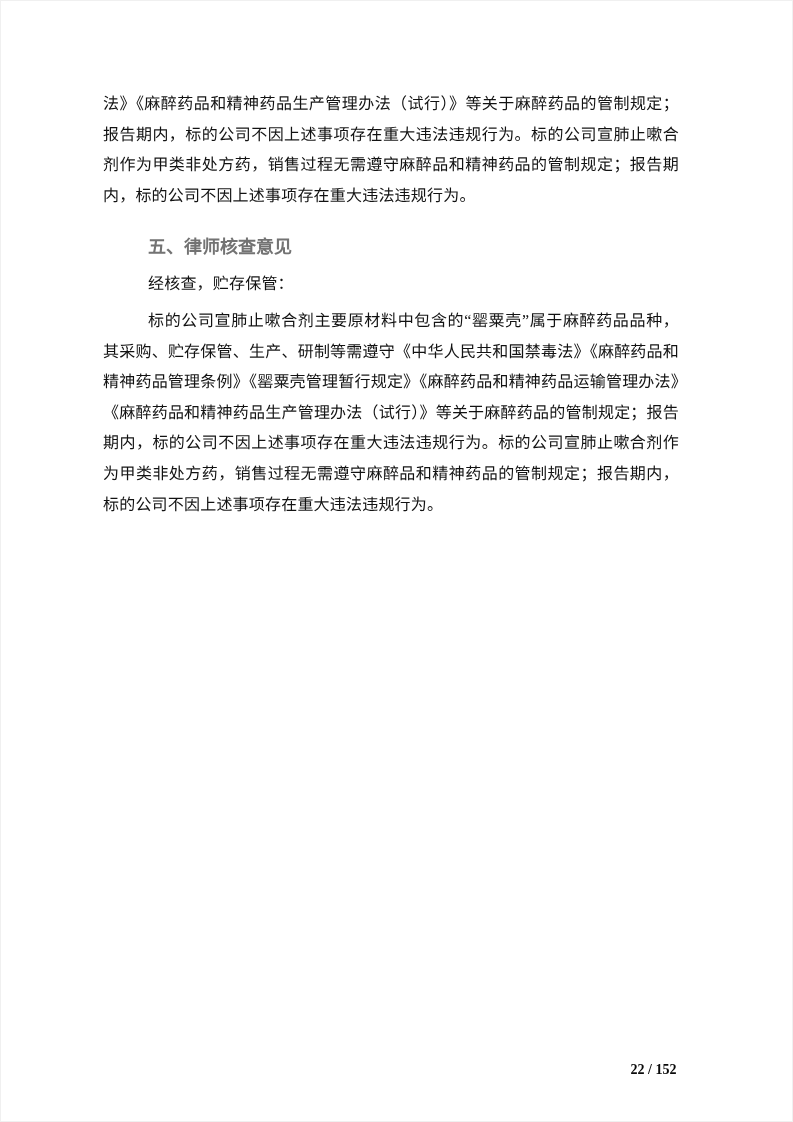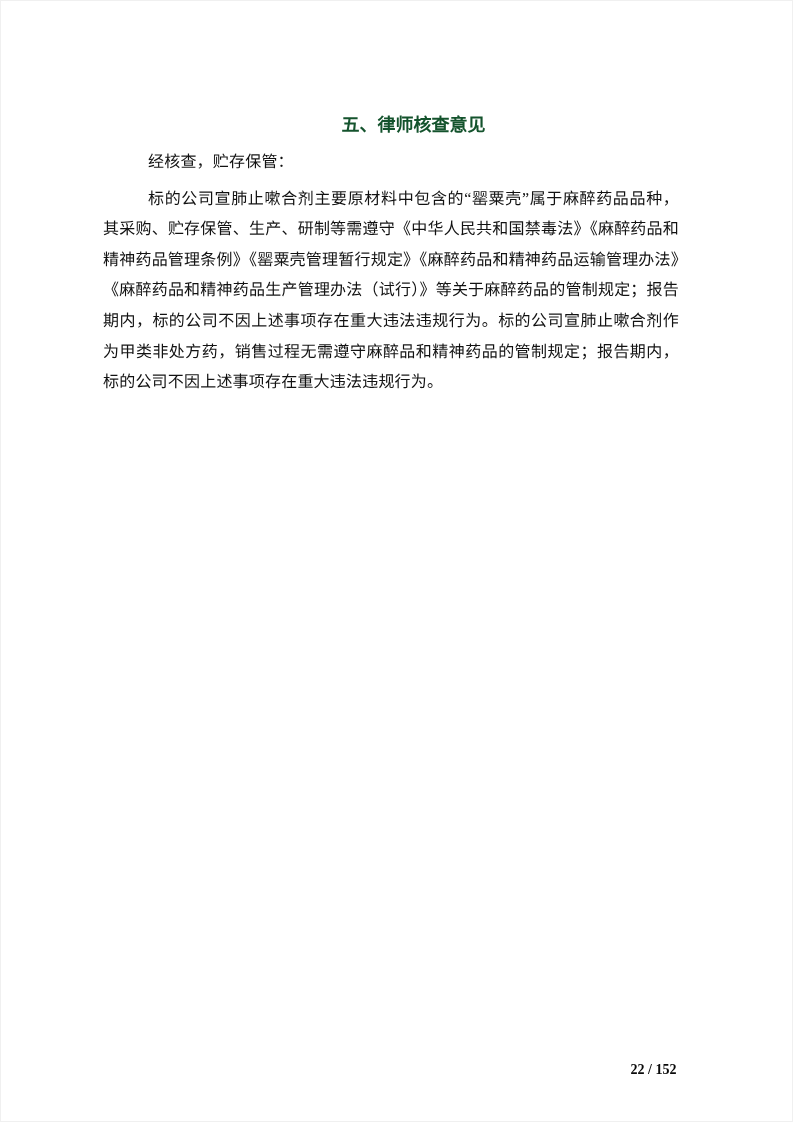--- a/index.html
+++ b/index.html
@@ -37,38 +37,38 @@
   .para.no-indent {
     text-indent: 0;
   }
   .heading {
     font-family: "Liberation Sans", "DejaVu Sans", sans-serif;
     font-size: 18px;
     font-weight: bold;
     line-height: 24px;
     margin: 24px 0 10px 0;
     padding-left: 45px;
-    color: #14532d;
-    text-align: center;
+    color: #737373;
   }
   .page-number {
     position: absolute;
     top: 1061px;
     left: 560px;
     width: 185px;
     text-align: center;
     font-size: 14px;
     font-weight: bold;
     font-family: "Liberation Serif", "DejaVu Serif", serif;
     color: #0a0a0a;
   }
 </style>
 </head>
 <body>
 
 <div class="page">
   <div class="content">
+    <p class="para no-indent">法》《麻醉药品和精神药品生产管理办法（试行）》等关于麻醉药品的管制规定；报告期内，标的公司不因上述事项存在重大违法违规行为。标的公司宣肺止嗽合剂作为甲类非处方药，销售过程无需遵守麻醉品和精神药品的管制规定；报告期内，标的公司不因上述事项存在重大违法违规行为。</p>
     <h2 class="heading">五、律师核查意见</h2>
     <p class="para">经核查，贮存保管：</p>
     <p class="para">标的公司宣肺止嗽合剂主要原材料中包含的“罂粟壳”属于麻醉药品品种，其采购、贮存保管、生产、研制等需遵守《中华人民共和国禁毒法》《麻醉药品和精神药品管理条例》《罂粟壳管理暂行规定》《麻醉药品和精神药品运输管理办法》《麻醉药品和精神药品生产管理办法（试行）》等关于麻醉药品的管制规定；报告期内，标的公司不因上述事项存在重大违法违规行为。标的公司宣肺止嗽合剂作为甲类非处方药，销售过程无需遵守麻醉品和精神药品的管制规定；报告期内，标的公司不因上述事项存在重大违法违规行为。</p>
   </div>
   <div class="page-number">22 / 152</div>
 </div>
 
 </body></html>

